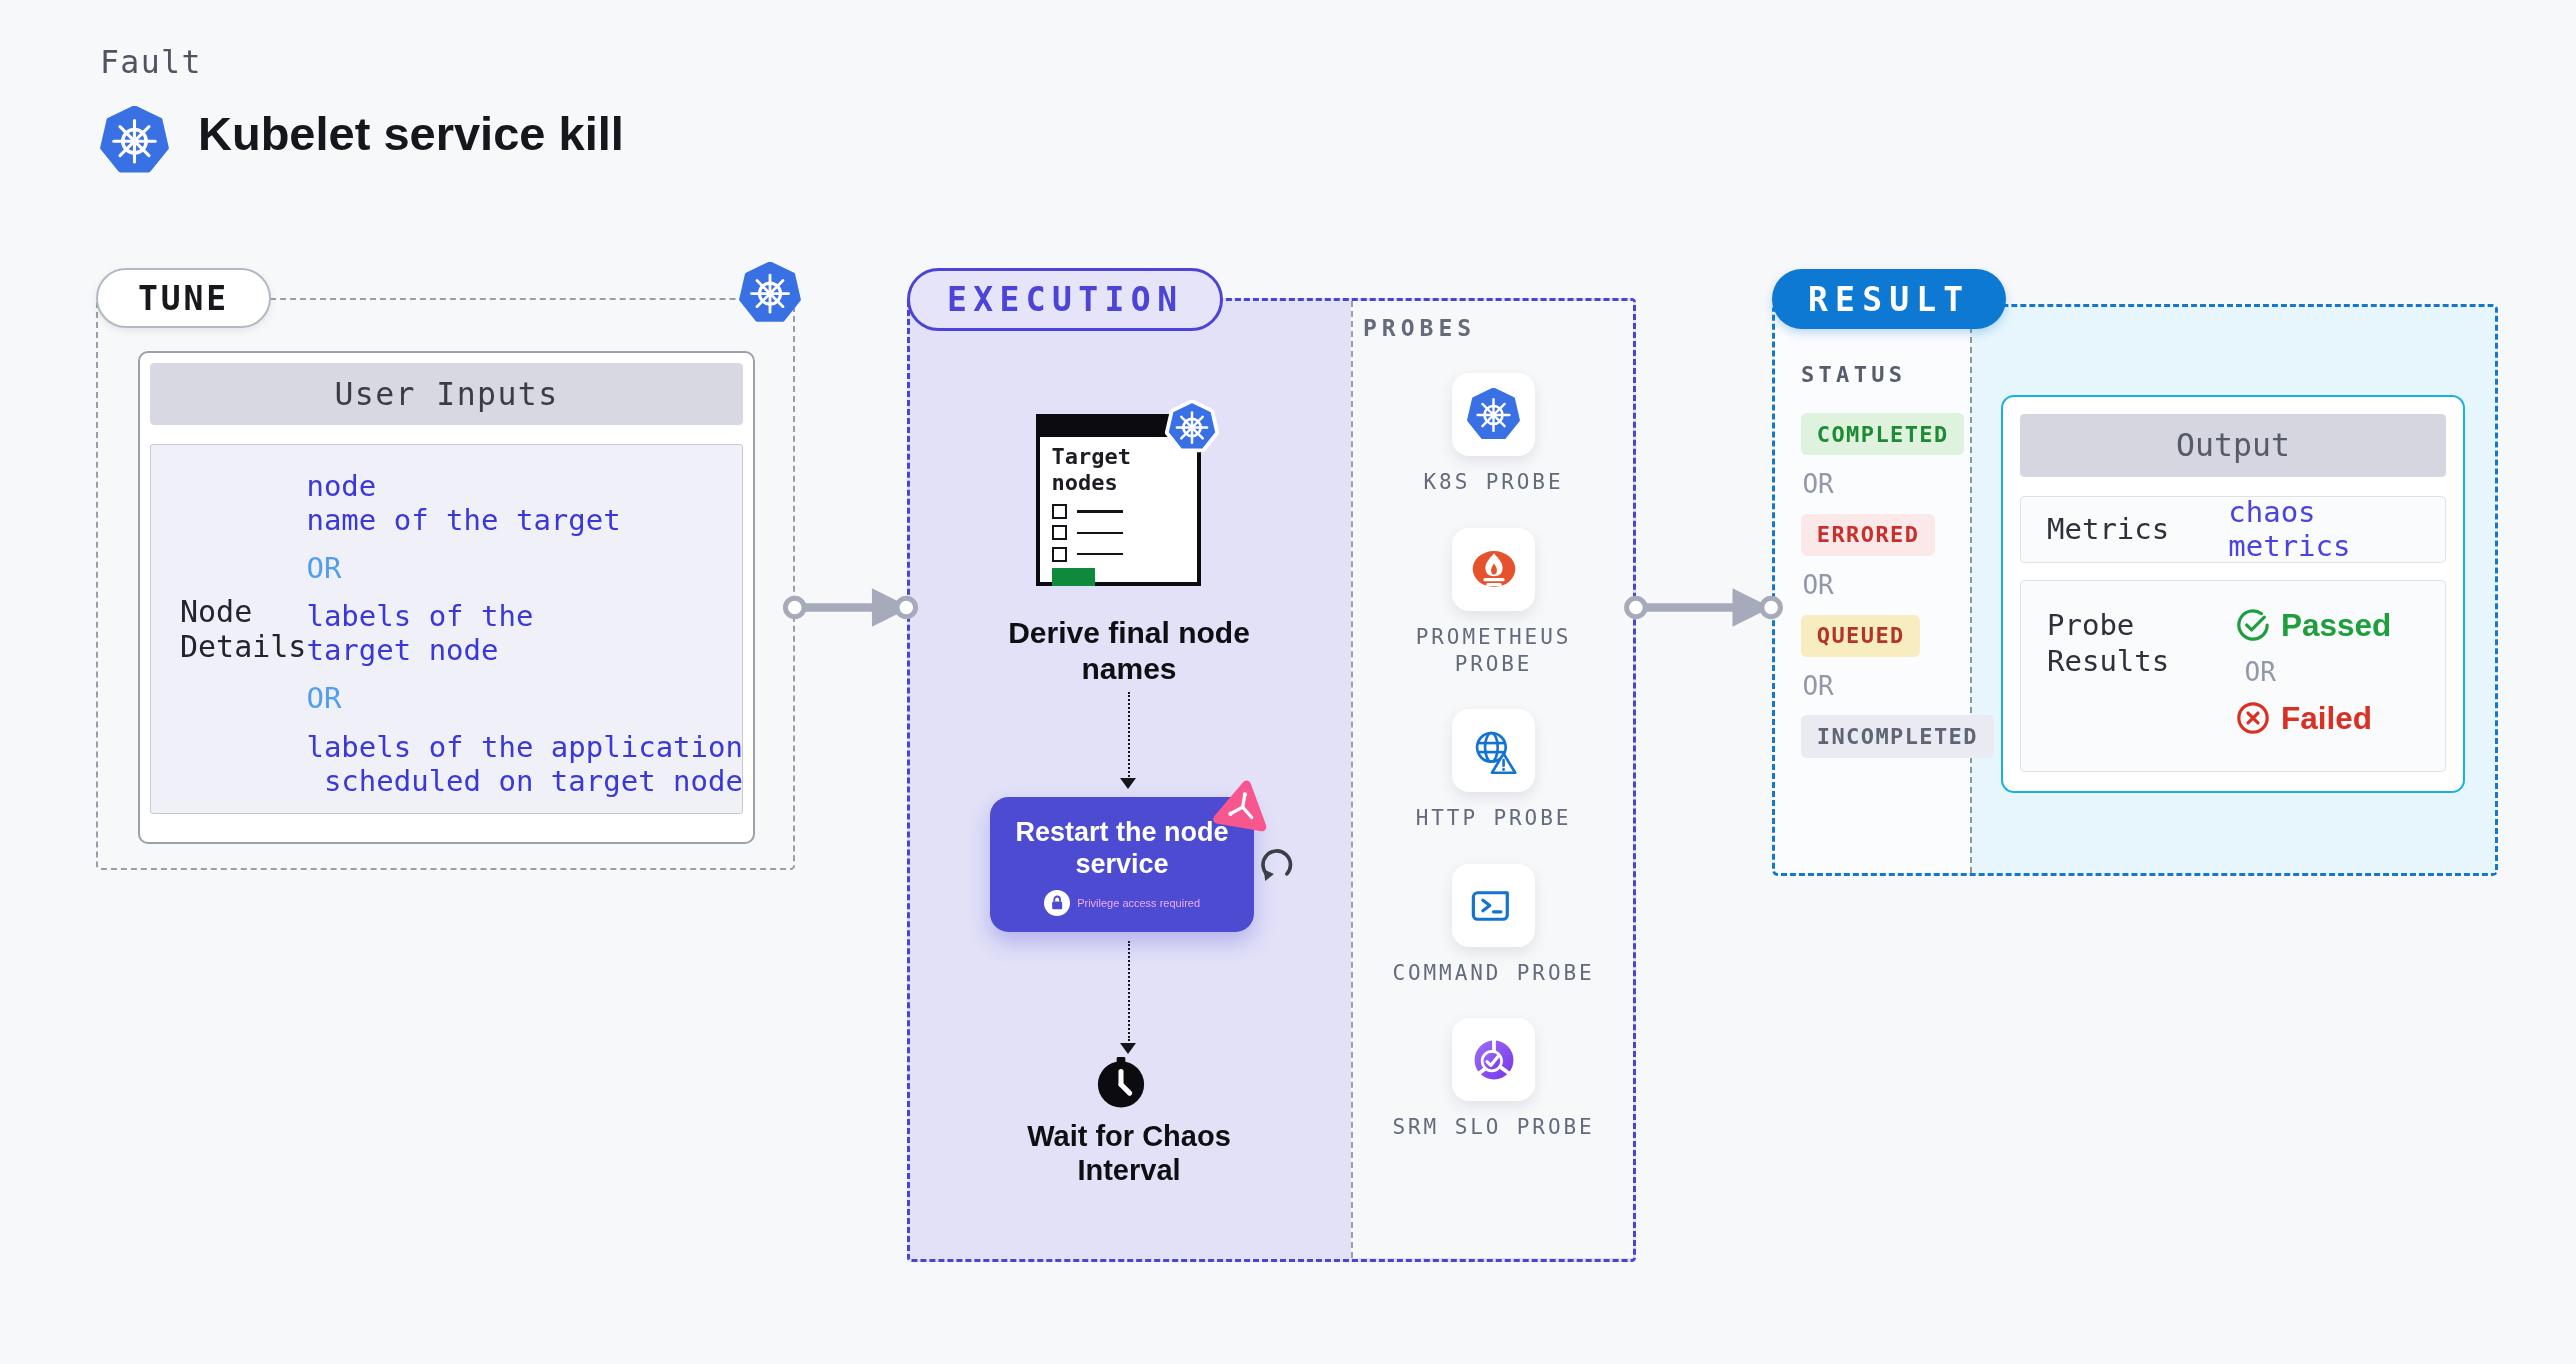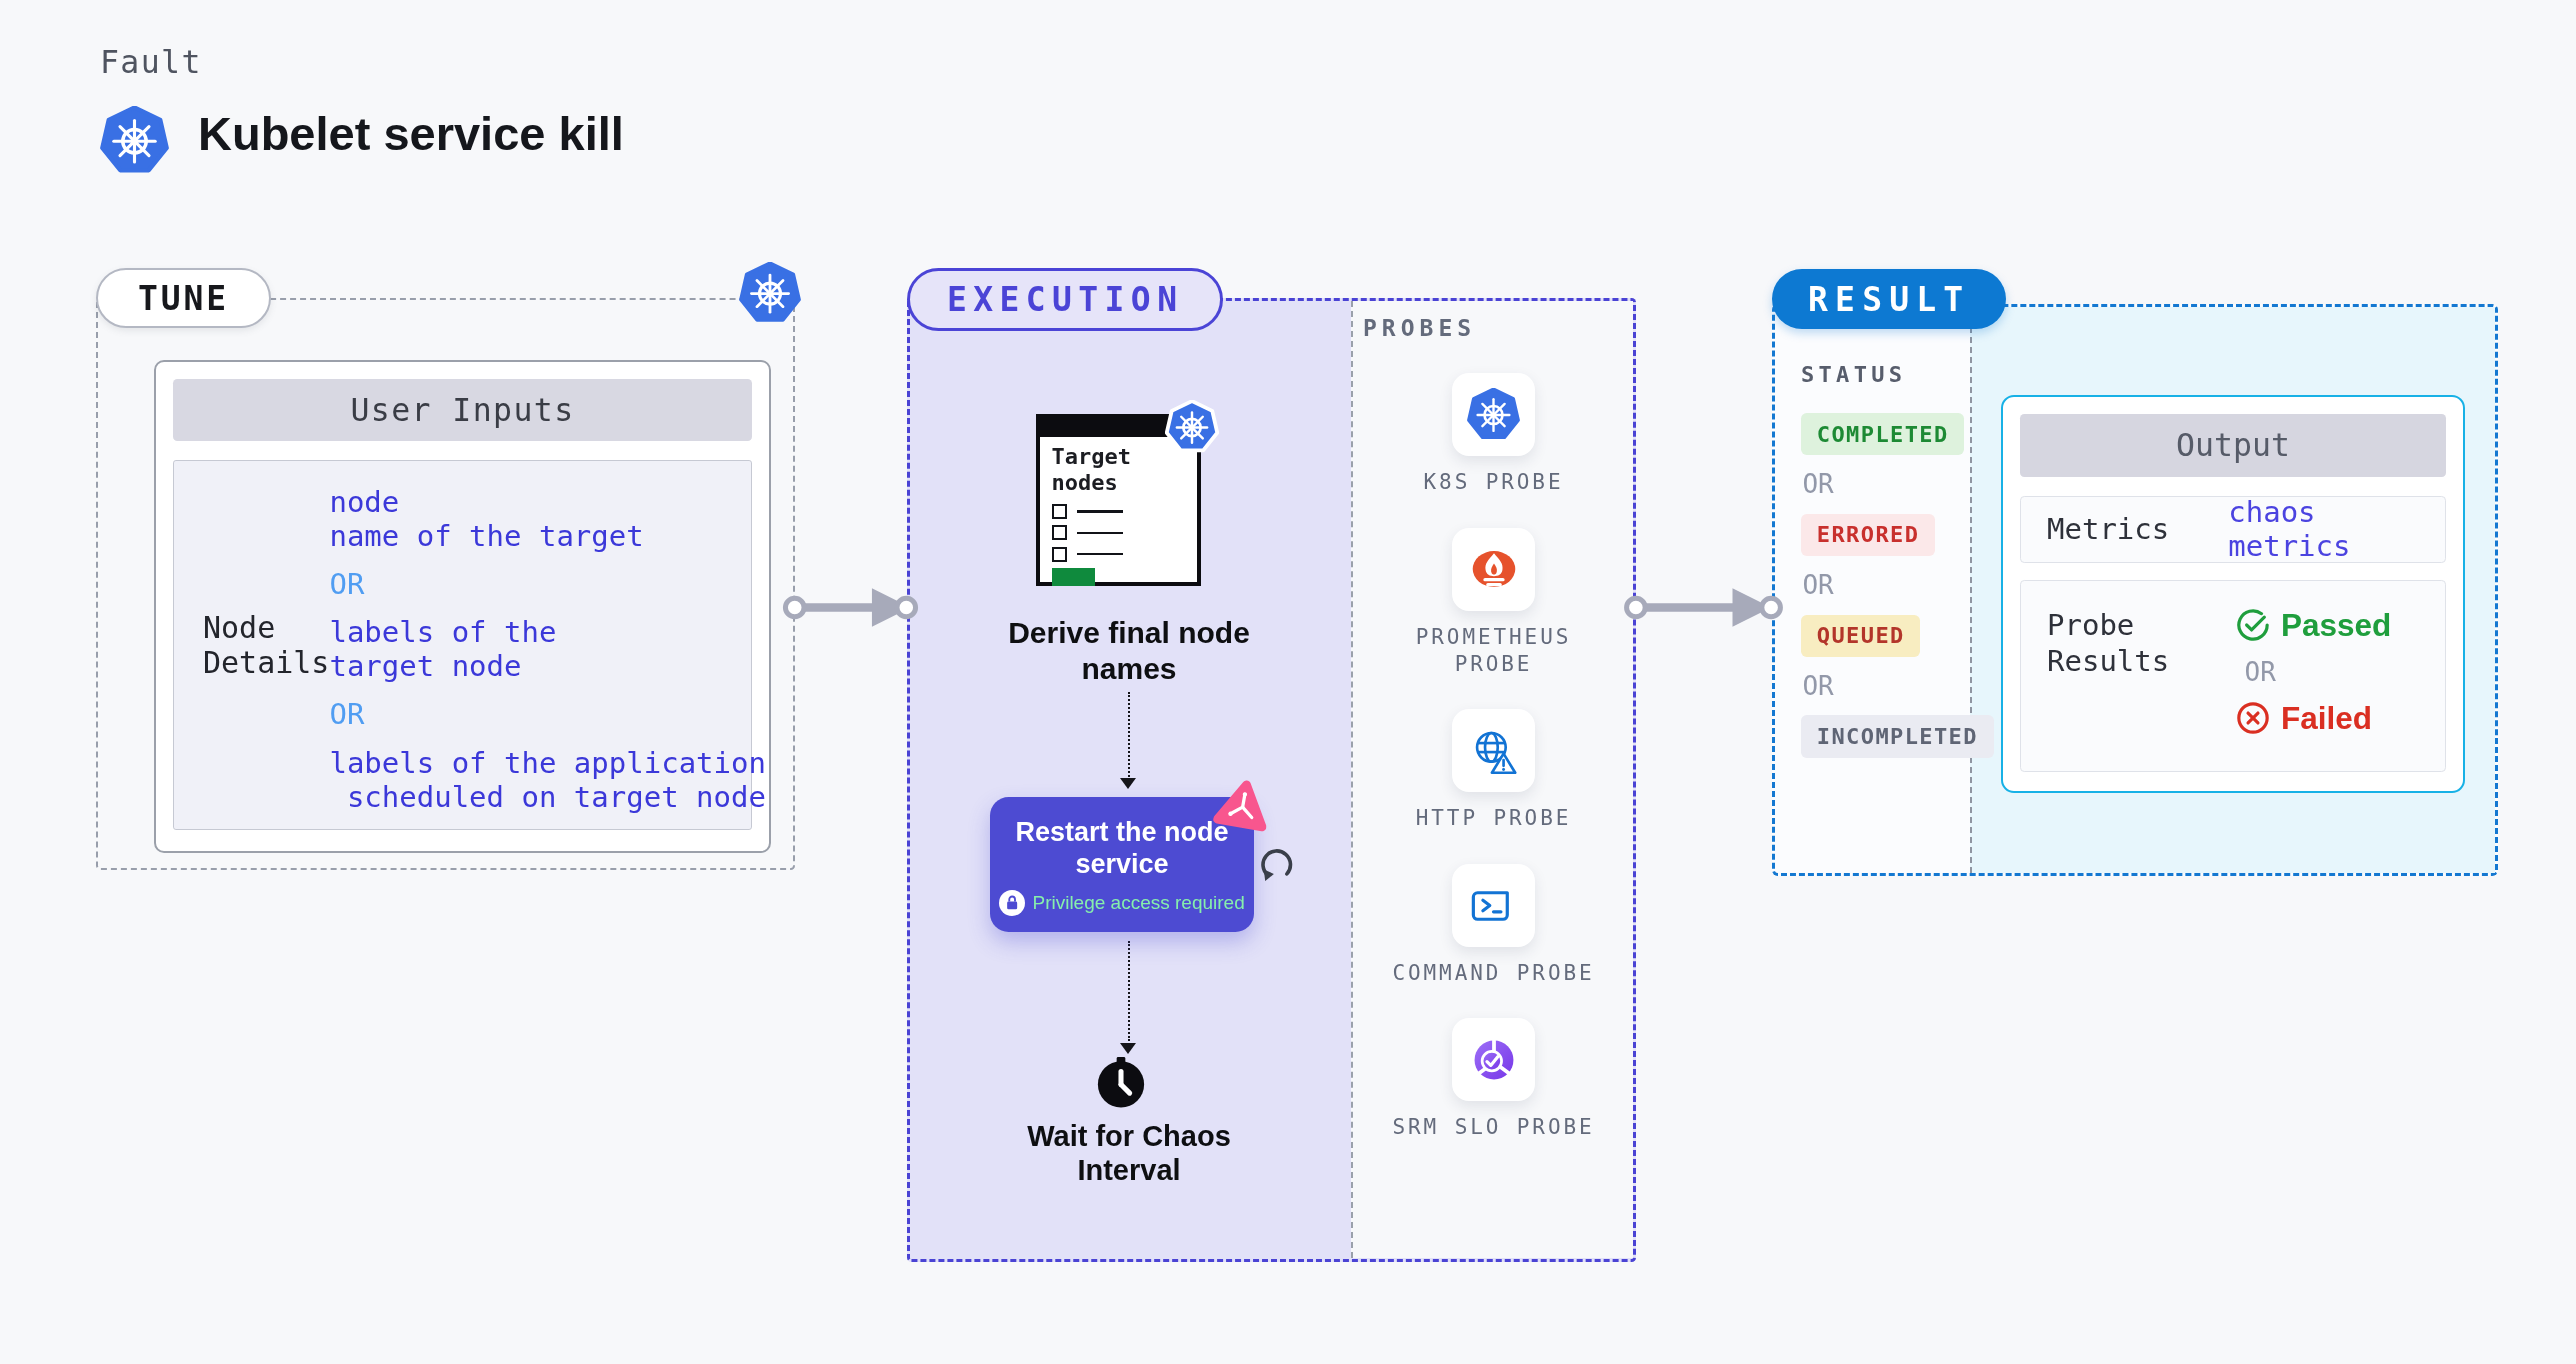--- a/index.html
+++ b/index.html
@@ -19,22 +19,22 @@
           border-radius:33px; font-family:"DejaVu Sans Mono",monospace; font-weight:bold;
           font-size:33px; z-index:5; }
 
   
   .tune-box { position:absolute; left:96px; top:298px; width:699px; height:572px;
               border:2.1px dashed #989eab; border-radius:4.3px; }
   .tune-badge { left:96px; top:268px; padding:0 40px; background:#ffffff; border:2.1px solid #b4b8c3;
                 color:#17181c; letter-spacing:2.9px; box-shadow:0 2.9px 7.2px rgba(90,95,110,.12); }
   .tune-k8s { position:absolute; left:739px; top:262px; width:62px; height:62px; z-index:6; }
 
-  .ui-card { position:absolute; left:138px; top:360px; width:617px; height:493px; background:#ffffff;
-             border:2.1px solid #9ba0aa; border-radius:10px; padding:17px;margin-left:16px; }
+  .ui-card { position:absolute; left:138px; top:351px; width:617px; height:493px; background:#ffffff;
+             border:2.1px solid #9ba0aa; border-radius:10px; padding:10px; }
   .ui-header { height:62px; background:#d8d8e2; border-radius:4.3px; text-align:center; line-height:62px;
                font-family:"DejaVu Sans Mono",monospace; font-size:31.5px; color:#3a3d46; letter-spacing:1.4px; }
   .ui-body { margin-top:18.6px; height:370px; background:#f0f1f8; border:1.4px solid #c6c9d3; border-radius:2.9px;
              display:flex; }
   .ui-label { width:236px; padding-left:29px; display:flex; align-items:center;
               font-family:"DejaVu Sans Mono",monospace; font-size:30px; color:#23252c; }
   .ui-values { flex:1; padding-top:24px; font-family:"DejaVu Sans Mono",monospace; font-size:29px;
                line-height:34px; }
   .ui-values .v  { display:block; color:#3b38d9; white-space:pre; }
   .ui-values .or { display:block; color:#509df2; margin:14.3px 0; }
@@ -70,21 +70,21 @@
   .dotted-head { position:absolute; width:0; height:0; border-left:8.6px solid transparent;
                  border-right:8.6px solid transparent; border-top:11.5px solid #15151a; }
 
   .restart-card { position:absolute; left:990px; top:797px; width:264px; height:135px; background:#4d4bd2;
                   border-radius:18.6px; text-align:center; padding-top:18.6px; z-index:2;
                   box-shadow:0 10px 21.5px rgba(70,70,210,.30); }
   .restart-title { font-size:27px; line-height:32px; font-weight:bold; color:#ffffff; }
   .restart-note { margin-top:10px; display:flex; align-items:center; justify-content:center; gap:7.2px; }
   .lock-badge { width:26px; height:26px; background:#ffffff; border-radius:50%;
                 display:flex; align-items:center; justify-content:center; }
-  .restart-note span { font-size:19px; color:#86efac; }
+  .restart-note span { font-size:11px; color:#f0abfc; }
   .pink-icon { position:absolute; left:1216px; top:778px; width:54px; height:54px;
                transform:rotate(10deg); z-index:3; }
   .refresh-icon { position:absolute; left:1258px; top:845px; width:39px; height:39px; z-index:2; }
   .clock-icon { position:absolute; left:1095px; top:1057px; width:52px; height:52px; }
 
   .probes-header { position:absolute; left:1363px; top:315px; font-family:"DejaVu Sans Mono",monospace;
                    font-size:23px; font-weight:bold; color:#646b7c; letter-spacing:5px; }
   .probe-list { position:absolute; left:1351px; top:373px; width:285px; display:flex; flex-direction:column;
                 align-items:center; gap:31.5px; }
   .probe-item { display:flex; flex-direction:column; align-items:center; }

